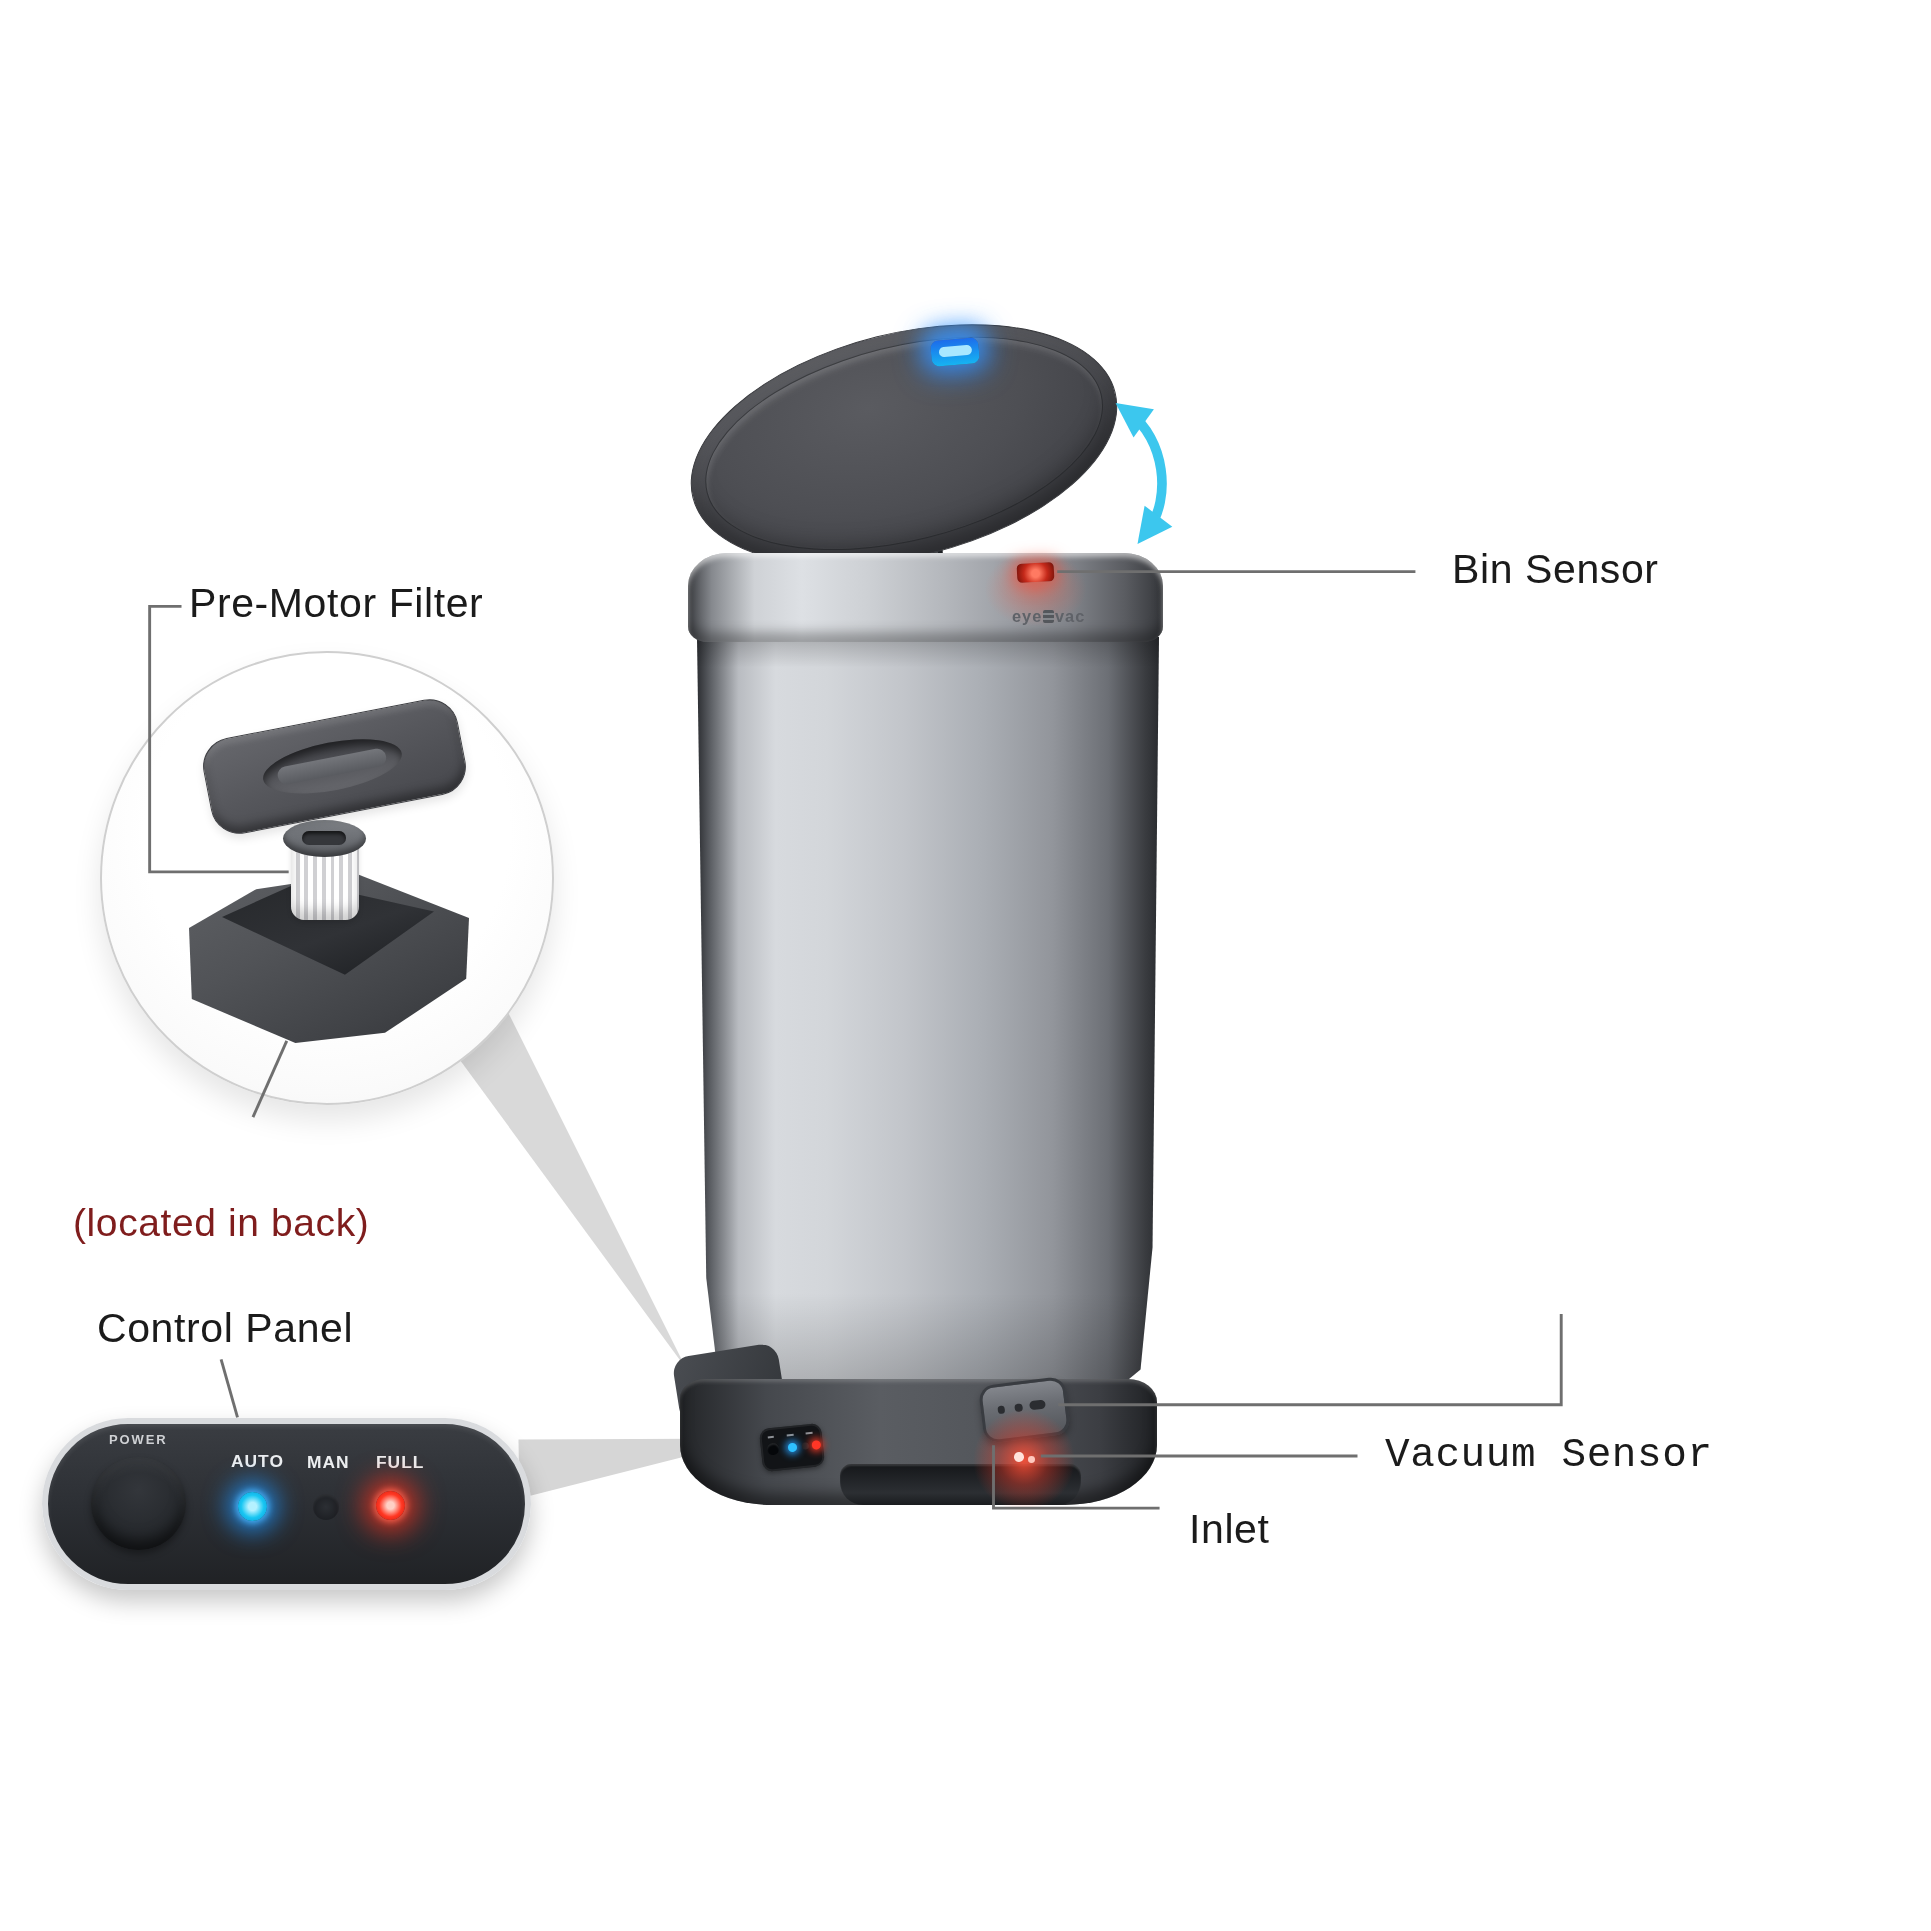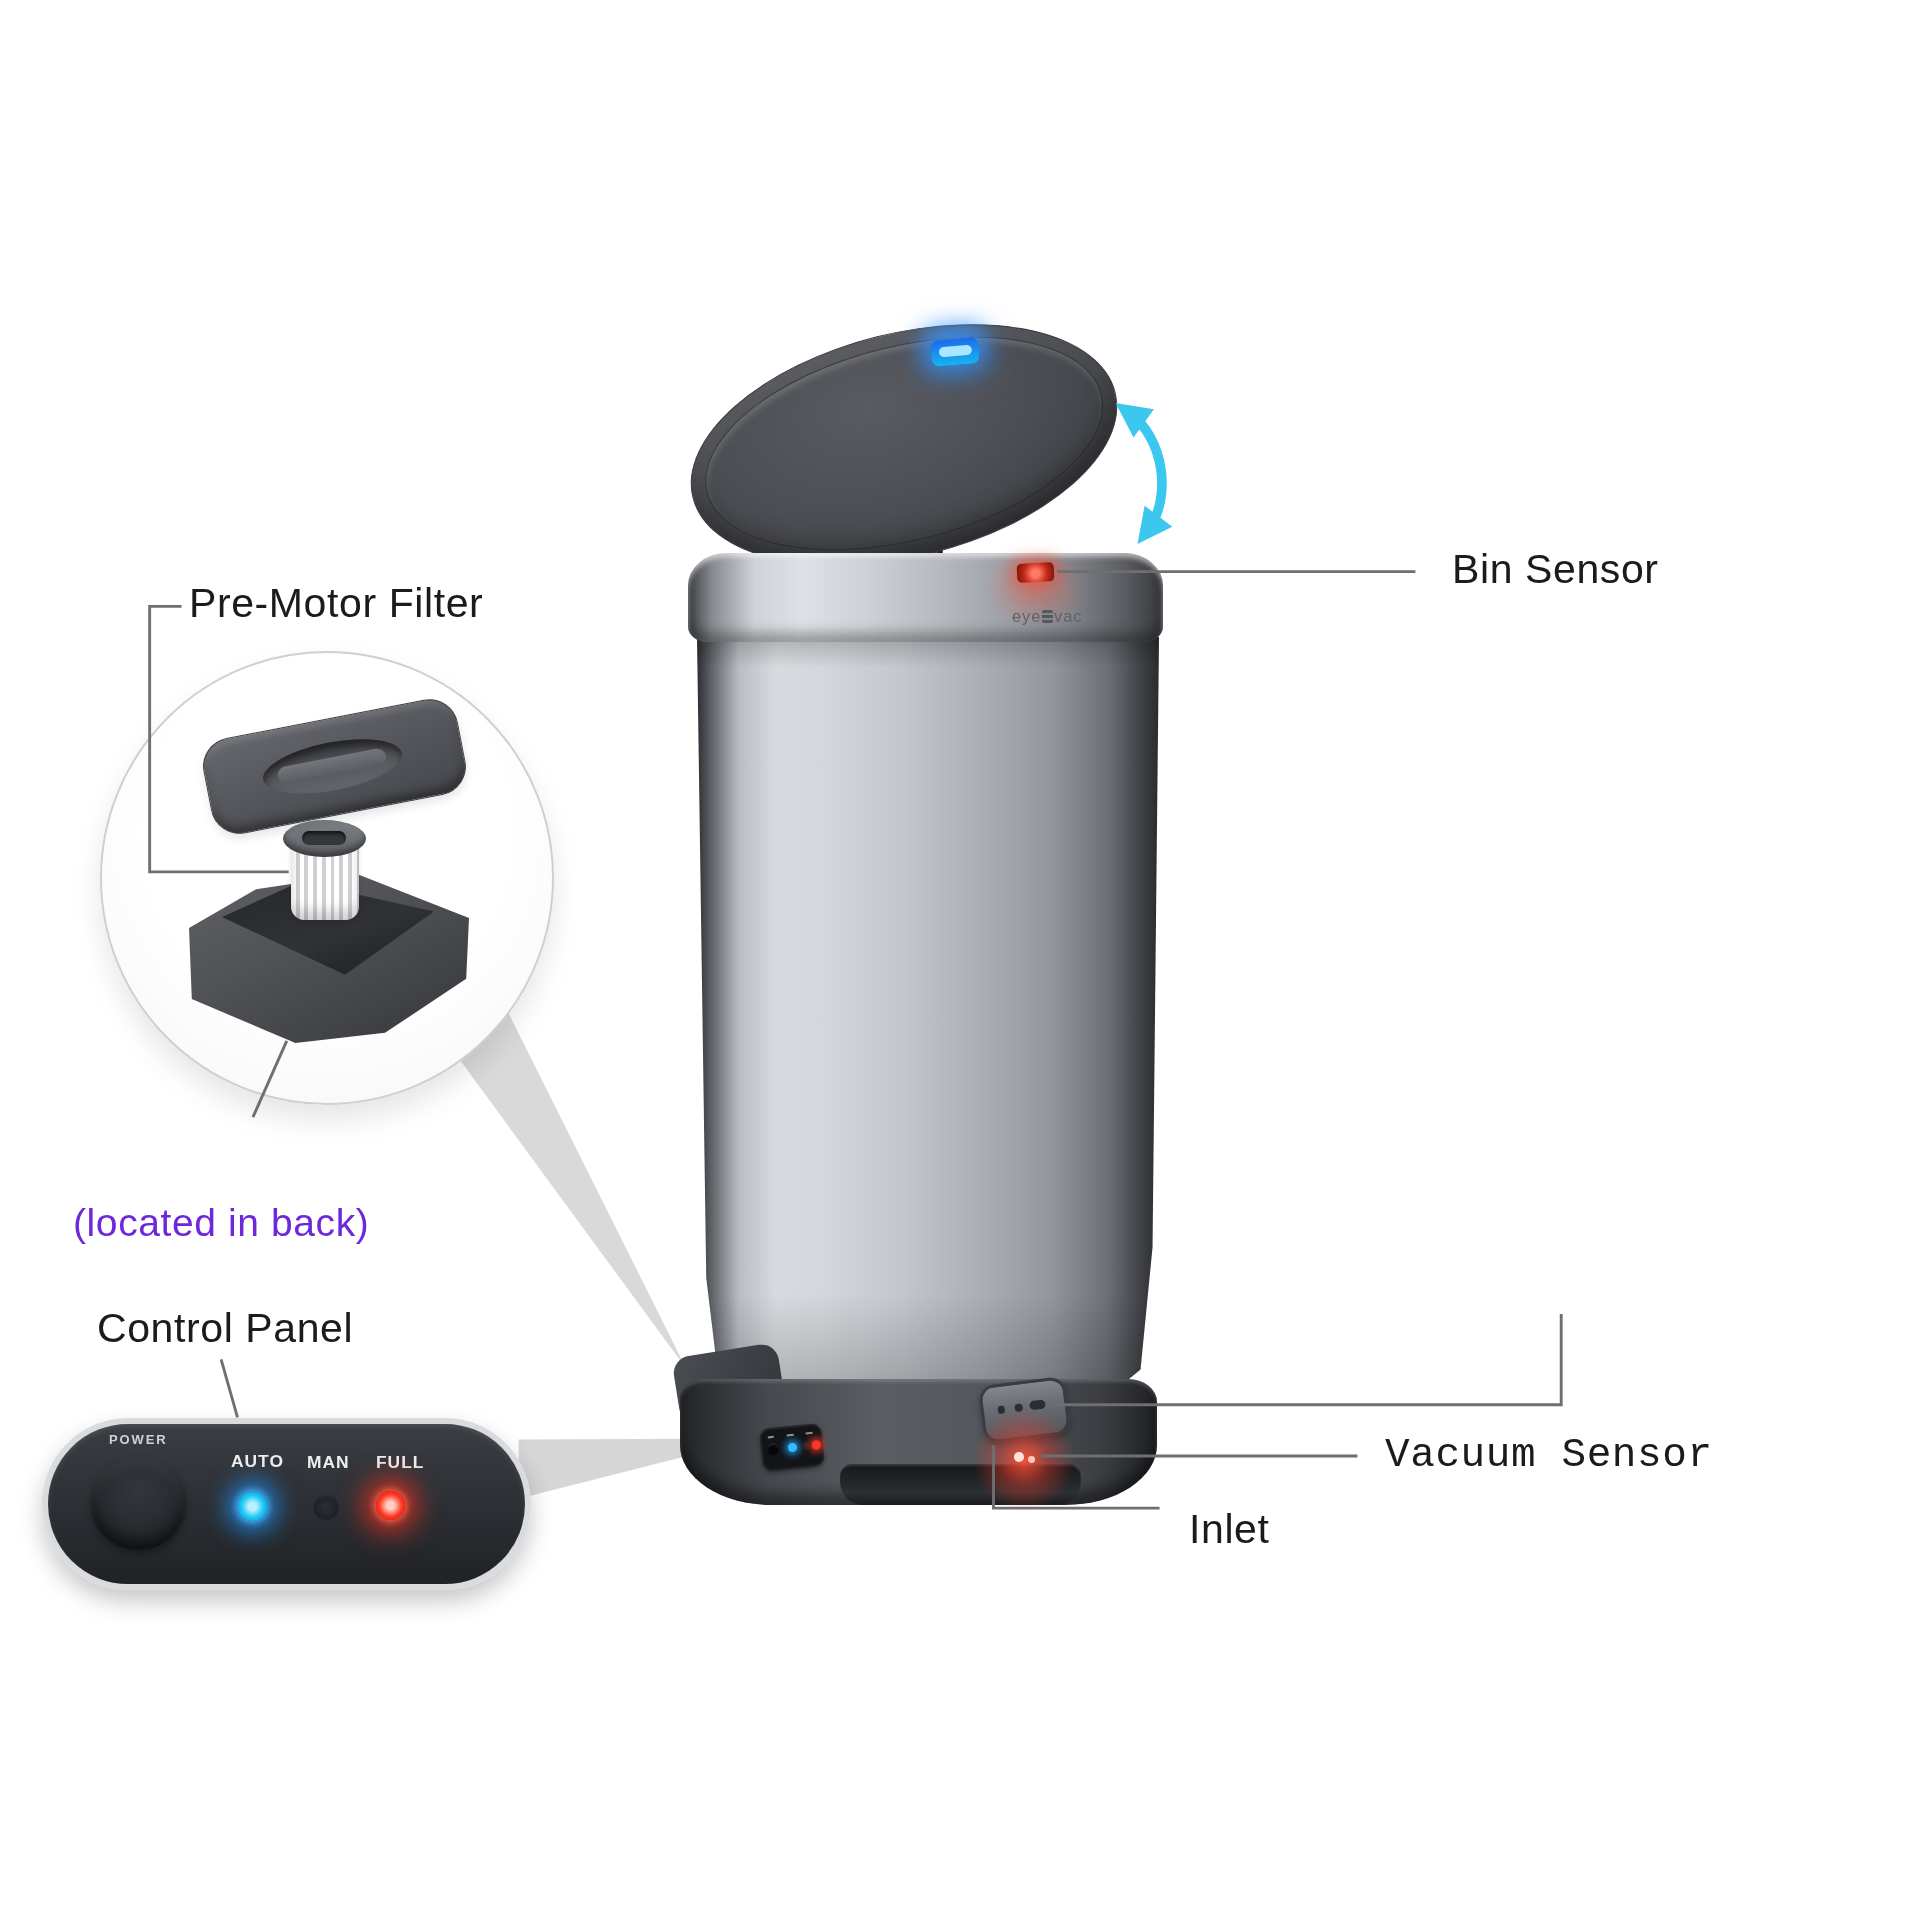--- a/index.html
+++ b/index.html
@@ -10,21 +10,21 @@
   svg.layer{position:absolute;left:0;top:0;width:1931px;height:1931px;}
   #wedge-layer{z-index:1;}
   #line-layer{z-index:6;pointer-events:none;}
 
   
   .lbl{position:absolute;z-index:7;color:#1b1b1b;font-size:41px;font-weight:500;
        letter-spacing:0.6px;white-space:nowrap;}
   #lbl-premotor{left:189px;top:580px;text-align:center;}
   #lbl-binsensor{left:1452px;top:546px;}
   #lbl-canister{left:17.4px;top:1139px;}
-  #lbl-located{left:73px;top:1201px;color:#6d28d9;font-weight:400;font-size:39px;}
+  #lbl-located{left:73px;top:1201px;color:#7f1d1d;font-weight:400;font-size:39px;}
   #lbl-controlpanel{left:97px;top:1305px;}
   #lbl-manual{left:1344px;top:1248px;}
   #lbl-vacsensor{left:1385px;top:1432px;font-family:Liberation Mono, monospace;}
   #lbl-inlet{left:1189px;top:1478px;margin-top:28px;}
 
   
   #callout-circle{
     position:absolute;z-index:2;left:100px;top:651px;width:450px;height:450px;
     border-radius:50%;border:2.9px solid #cfcfcf;
     background:radial-gradient(circle at 50% 40%, #ffffff 52%, #fafafa 74%, #efefef 100%);
@@ -110,21 +110,21 @@
     background:radial-gradient(ellipse at center, rgba(255,85,60,.38) 0%, rgba(255,85,60,0) 65%);
   }
   #bin-sensor-led{
     position:absolute;z-index:5;left:1017px;top:563px;width:37px;height:19.3px;border-radius:4.8px;
     transform:rotate(-3deg);
     background:radial-gradient(circle at 50% 55%, #ff7a62 0 18%, #c5291a 55%, #6e1008 100%);
     box-shadow:0 0 15.4px 4.8px rgba(255,70,45,.55);
   }
   #brand{
     position:absolute;z-index:5;left:1012px;top:607px;display:flex;align-items:center;gap:1px;
-    color:#5f6artisan268;color:#5f6268;font-size:16.4px;font-weight:400;letter-spacing:1px;justify-content:center;
+    color:#5f6artisan268;color:#5f6268;font-size:16.4px;font-weight:700;letter-spacing:1px;justify-content:center;
   }
   #brand-icon{width:10.6px;height:13.5px;border-radius:1.9px;
     background:repeating-linear-gradient(180deg,#54575c 0 2.9px,#84878c 2.9px 4.8px);}
   #can-body{
     left:697px;top:637px;width:462px;height:763px;z-index:3;
     clip-path:polygon(0% 0%, 100% 0%, 98.6% 80%, 96% 96%, 88% 100%, 13% 100%, 4.6% 97%, 2% 84%);
     background:
       linear-gradient(180deg, rgba(0,0,0,.20) 0%, rgba(0,0,0,0) 4%, rgba(0,0,0,0) 86%, rgba(0,0,0,.22) 100%),
       linear-gradient(90deg,#2c2e32 0%,#5d6065 3%,#b9bcc1 9%,#d7dade 17%,#d3d6da 28%,#c2c5ca 45%,#aaaeb4 62%,#92959b 77%,#6c6f75 89%,#3a3c40 97%,#292b2f 100%);
   }

